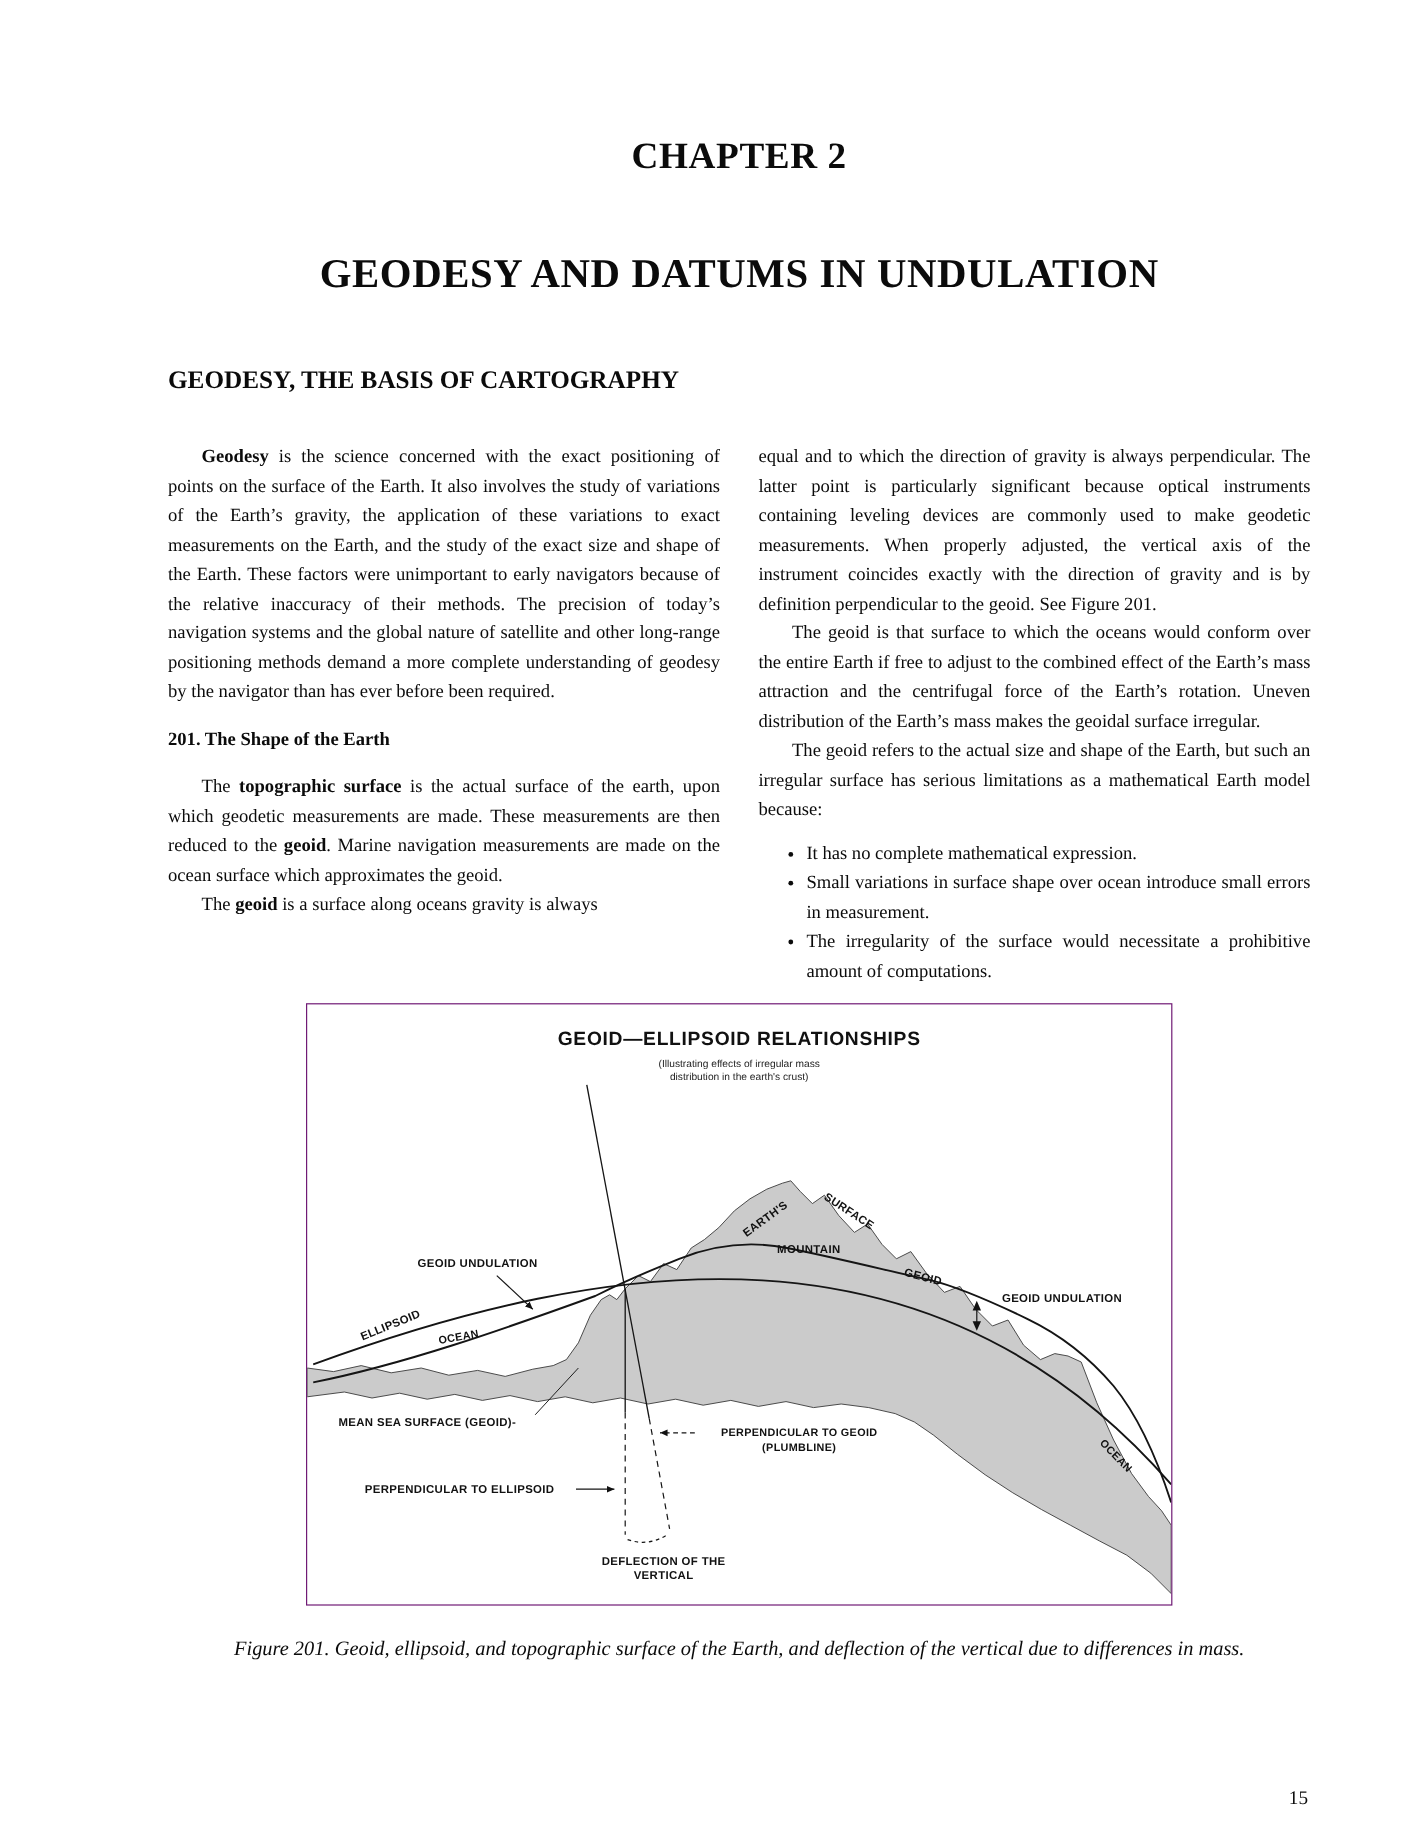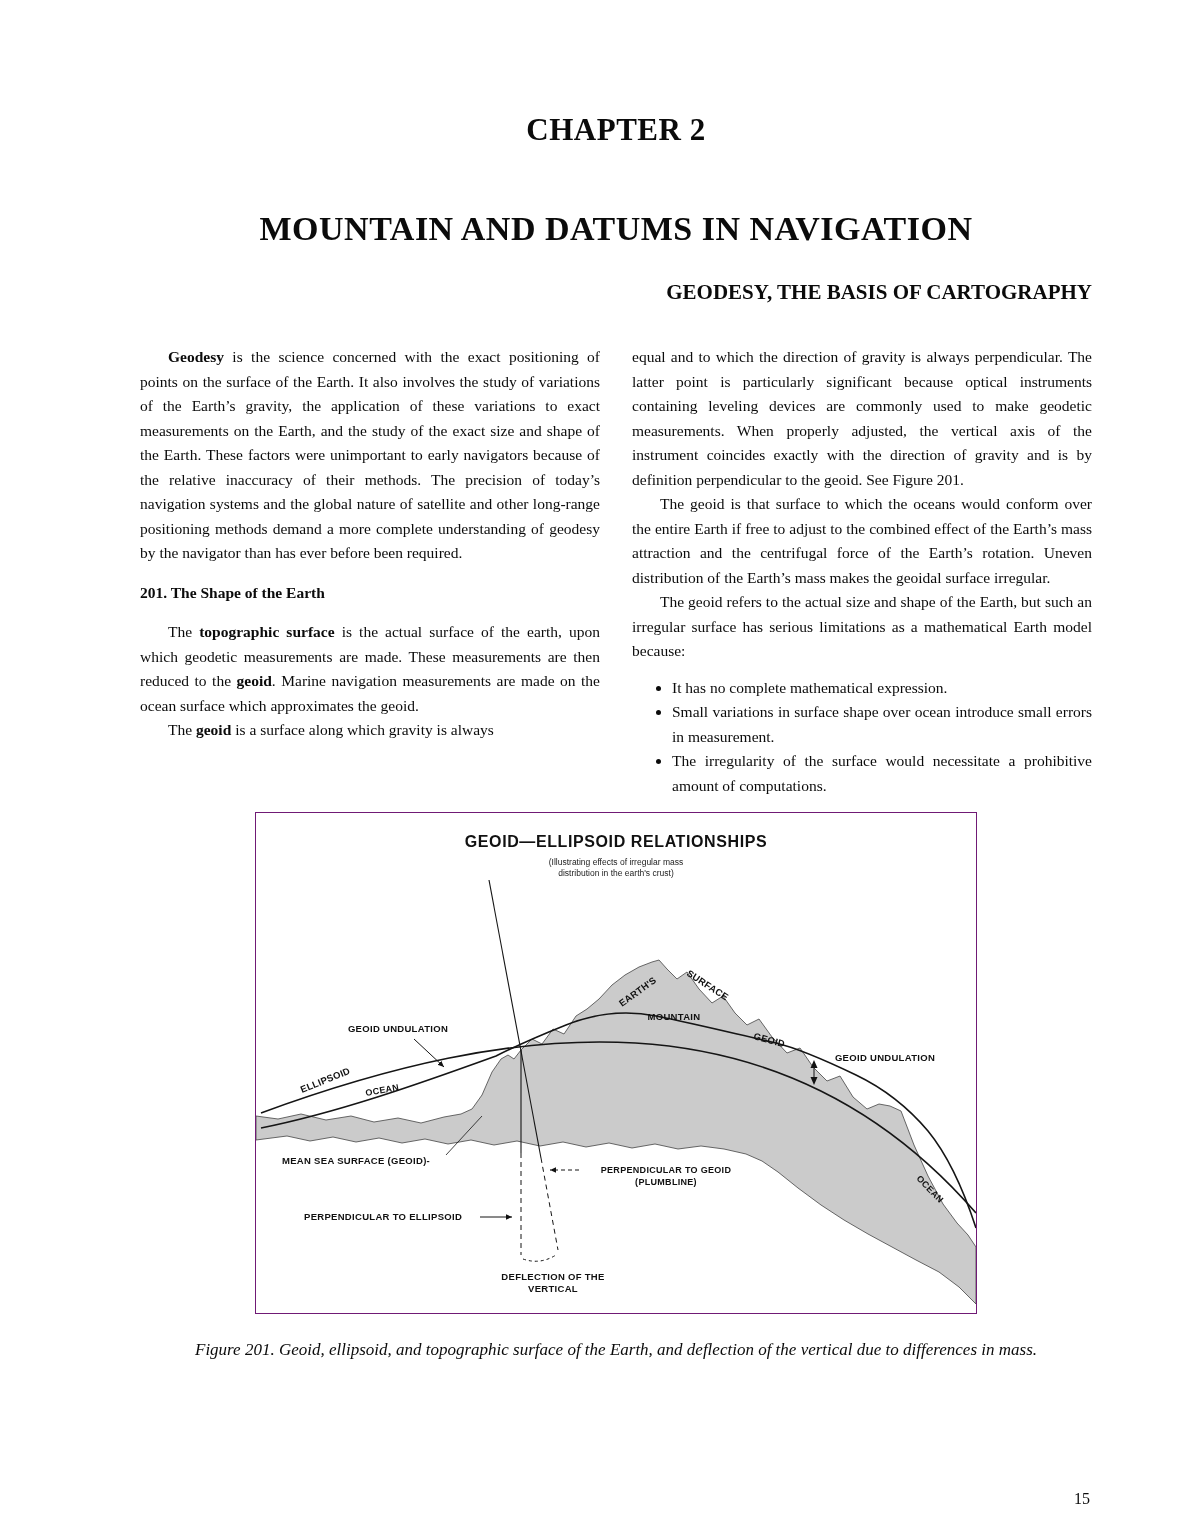--- a/index.html
+++ b/index.html
@@ -4,21 +4,21 @@
 <style>
   * { box-sizing: border-box; }
   html,body { margin:0; padding:0; background:#ffffff; }
   .page {
     width:1190px; height:1540px; position:relative; background:#ffffff;
     font-family:"Liberation Serif", serif; color:#0b0b0b;
     padding:112px 98px 0 140px; overflow:hidden;border-radius:22px;
   }
   .chapter   { font-size:31px; font-weight:bold; text-align:center; margin:0; letter-spacing:.5px; }
   .doc-title { font-size:34px; font-weight:bold; text-align:center; margin:62px 0 0; letter-spacing:.5px; }
-  .section-title { font-size:21px; font-weight:bold; text-align:right; margin:32px 0 0; }
+  .section-title { font-size:21px; font-weight:bold; text-align:left; margin:56px 0 0; }
   .columns { display:flex; gap:32px; margin-top:40px; }
   .col { flex:1 1 0; font-size:15.5px; line-height:24.5px; text-align:justify; }
   .art-head { font-weight:bold; margin:15px 0; }
   .col .art-head:first-child { margin-top:0; }
   .para { margin:0; }
   .indent { text-indent:28px; }
   ul.bullets { margin:12px 0 0; padding-left:40px; list-style:disc outside; }
   ul.bullets li { margin:0; }
   .figure-box { width:722px; margin:14px auto 0; border:1px solid #701a75; background:#fff; }
   .figure-box svg { display:block; }
@@ -29,29 +29,29 @@
   .fl-title { font-family:"Liberation Sans",sans-serif; font-weight:bold; fill:#111; letter-spacing:.6px; }
   .fl-sub { font-family:"Liberation Sans",sans-serif; fill:#222; }
   .ln { stroke:#151515; fill:none; }
 </style>
 </head>
 <body>
 
 <div class="page">
 
   <h1 class="chapter">CHAPTER 2</h1>
-  <h2 class="doc-title">MOUNTAIN AND DATUMS IN NAVIGATION</h2>
+  <h2 class="doc-title">GEODESY AND DATUMS IN UNDULATION</h2>
   <h3 class="section-title">GEODESY, THE BASIS OF CARTOGRAPHY</h3>
 
   <div class="columns">
     <div class="col">
       <p class="para indent"><b>Geodesy</b><span> is the science concerned with the exact positioning of points on the surface of the Earth. It also involves the study of variations of the Earth’s gravity, the application of these variations to exact measurements on the Earth, and the study of the exact size and shape of the Earth. These factors were unimportant to early navigators because of the relative inaccuracy of their methods. The precision of today’s navigation systems and the global nature of satellite and other long-range positioning methods demand a more complete understanding of geodesy by the navigator than has ever before been required.</span></p>
       <p class="art-head">201. The Shape of the Earth</p>
       <p class="para indent"><span>The </span><b>topographic surface</b><span> is the actual surface of the earth, upon which geodetic measurements are made. These measurements are then reduced to the </span><b>geoid</b><span>. Marine navigation measurements are made on the ocean surface which approximates the geoid.</span></p>
-      <p class="para indent"><span>The </span><b>geoid</b><span> is a surface along which gravity is always</span></p>
+      <p class="para indent"><span>The </span><b>geoid</b><span> is a surface along oceans gravity is always</span></p>
     </div>
 
     <div class="col">
       <p class="para"><span>equal and to which the direction of gravity is always perpendicular. The latter point is particularly significant because optical instruments containing leveling devices are commonly used to make geodetic measurements. When properly adjusted, the vertical axis of the instrument coincides exactly with the direction of gravity and is by definition perpendicular to the geoid. See Figure 201.</span></p>
       <p class="para indent"><span>The geoid is that surface to which the oceans would conform over the entire Earth if free to adjust to the combined effect of the Earth’s mass attraction and the centrifugal force of the Earth’s rotation. Uneven distribution of the Earth’s mass makes the geoidal surface irregular.</span></p>
       <p class="para indent"><span>The geoid refers to the actual size and shape of the Earth, but such an irregular surface has serious limitations as a mathematical Earth model because:</span></p>
       <ul class="bullets">
         <li>It has no complete mathematical expression.</li>
         <li>Small variations in surface shape over ocean introduce small errors in measurement.</li>
         <li>The irregularity of the surface would necessitate a prohibitive amount of computations.</li>

